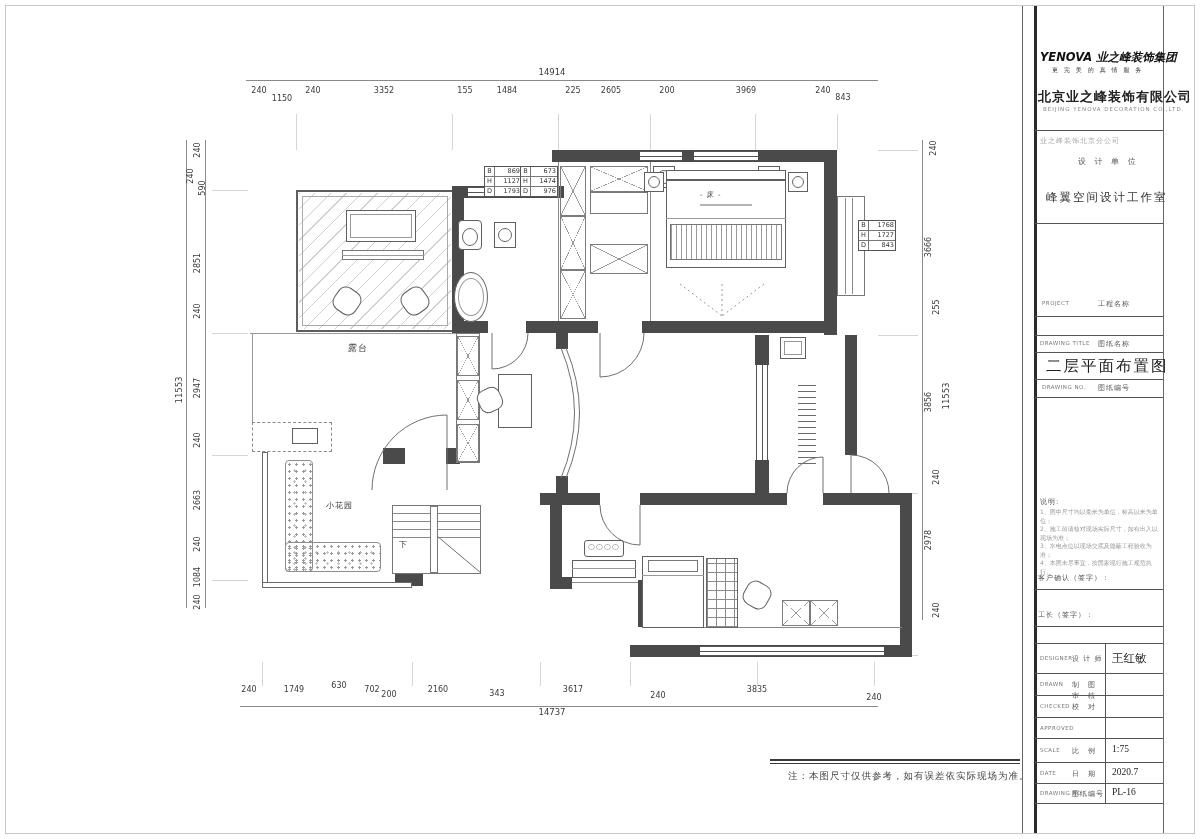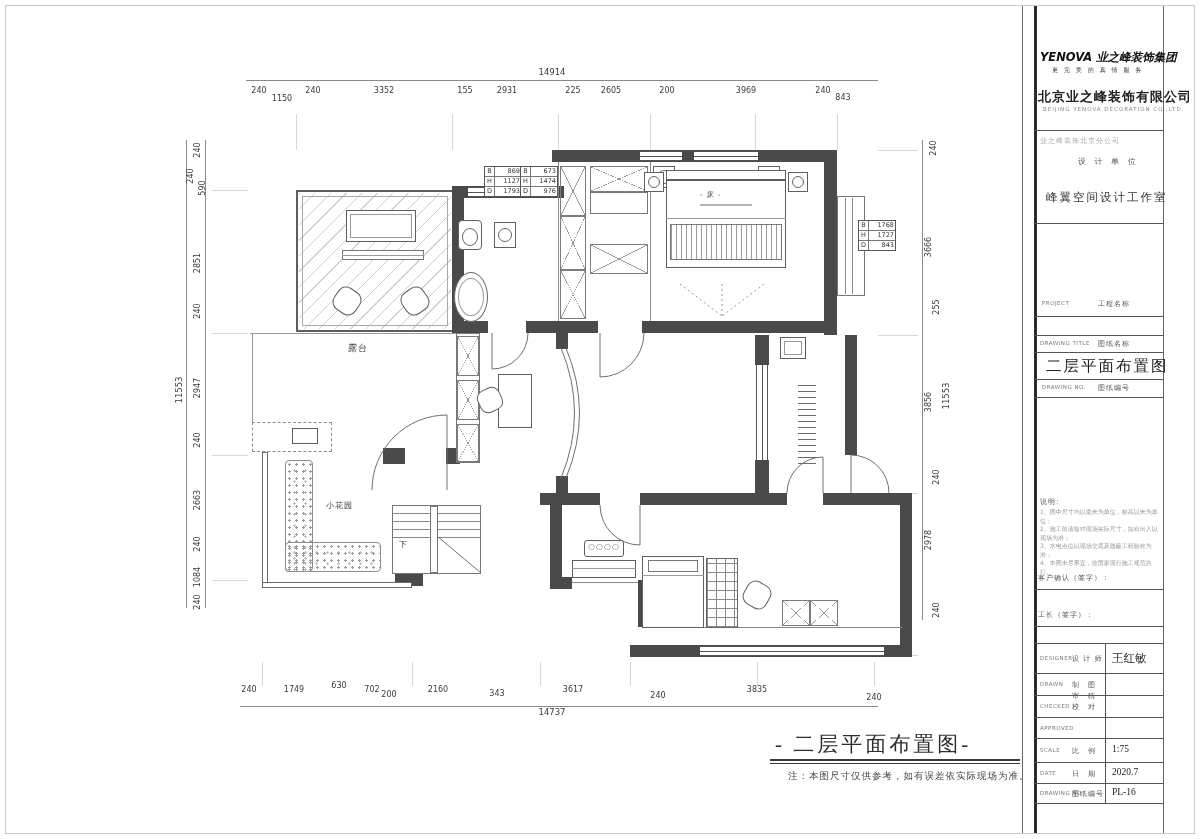--- a/index.html
+++ b/index.html
@@ -237,21 +237,21 @@
     </svg>
 
     <div class="plabel" style="left:348px;top:342px;">露台</div>
 
     <div id="dims">
         <span class="dim" style="left: 259px; top: 90px;">240</span>
         <span class="dim" style="left: 282px; top: 98px;">1150</span>
         <span class="dim" style="left: 313px; top: 90px;">240</span>
         <span class="dim" style="left: 384px; top: 90px;">3352</span>
         <span class="dim" style="left: 465px; top: 90px;">155</span>
-        <span class="dim" style="left: 507px; top: 90px;">2931</span>
+        <span class="dim" style="left: 507px; top: 90px;">1484</span>
         <span class="dim" style="left: 573px; top: 90px;">225</span>
         <span class="dim" style="left: 611px; top: 90px;">2605</span>
         <span class="dim" style="left: 667px; top: 90px;">200</span>
         <span class="dim" style="left: 746px; top: 90px;">3969</span>
         <span class="dim" style="left: 823px; top: 90px;">240</span>
         <span class="dim" style="left: 843px; top: 97px;">843</span>
         <span class="dim" style="left: 249px; top: 689px;">240</span>
         <span class="dim" style="left: 294px; top: 689px;">1749</span>
         <span class="dim" style="left: 339px; top: 685px;">630</span>
         <span class="dim" style="left: 372px; top: 689px;">702</span>
@@ -323,21 +323,20 @@
           </div>
         </div>
       </div>
 
     <span class="dim dimtotal" style="left:552px;top:72px;">14914</span>
     <span class="dim dimtotal" style="left:552px;top:712px;">14737</span>
     <span class="dim dimr dimtotal" style="left:179px;top:390px;">11553</span>
     <span class="dim dimr dimtotal" style="left:946px;top:396px;">11553</span>
   </div>
 
-  <div class="caption" style="left:775px;top:730px;">- 二层平面布置图-</div>
   <div class="abs" style="left:770px;top:759px;width:250px;height:2px;background:#3a3a3a;"></div>
   <div class="abs" style="left:770px;top:763px;width:250px;height:1px;background:#3a3a3a;"></div>
   <div class="caption-note" style="left:788px;top:770px;">注：本图尺寸仅供参考，如有误差依实际现场为准。</div>
 
   <div class="abs" style="left:1022px;top:6px;width:1px;height:827px;background:#666;"></div>
   <div class="abs" style="left:1034px;top:6px;width:2.5px;height:827px;background:#2b2b2b;"></div>
   <div class="abs" style="left:1163px;top:6px;width:1px;height:827px;background:#666;"></div>
 
   <div class="tb-text logo" style="left:1040px;top:50px;">YENOVA 业之峰装饰集团</div>
   <div class="tb-text logo-tag" style="left:1052px;top:66px;">更 完 美 的 真 情 服 务</div>

